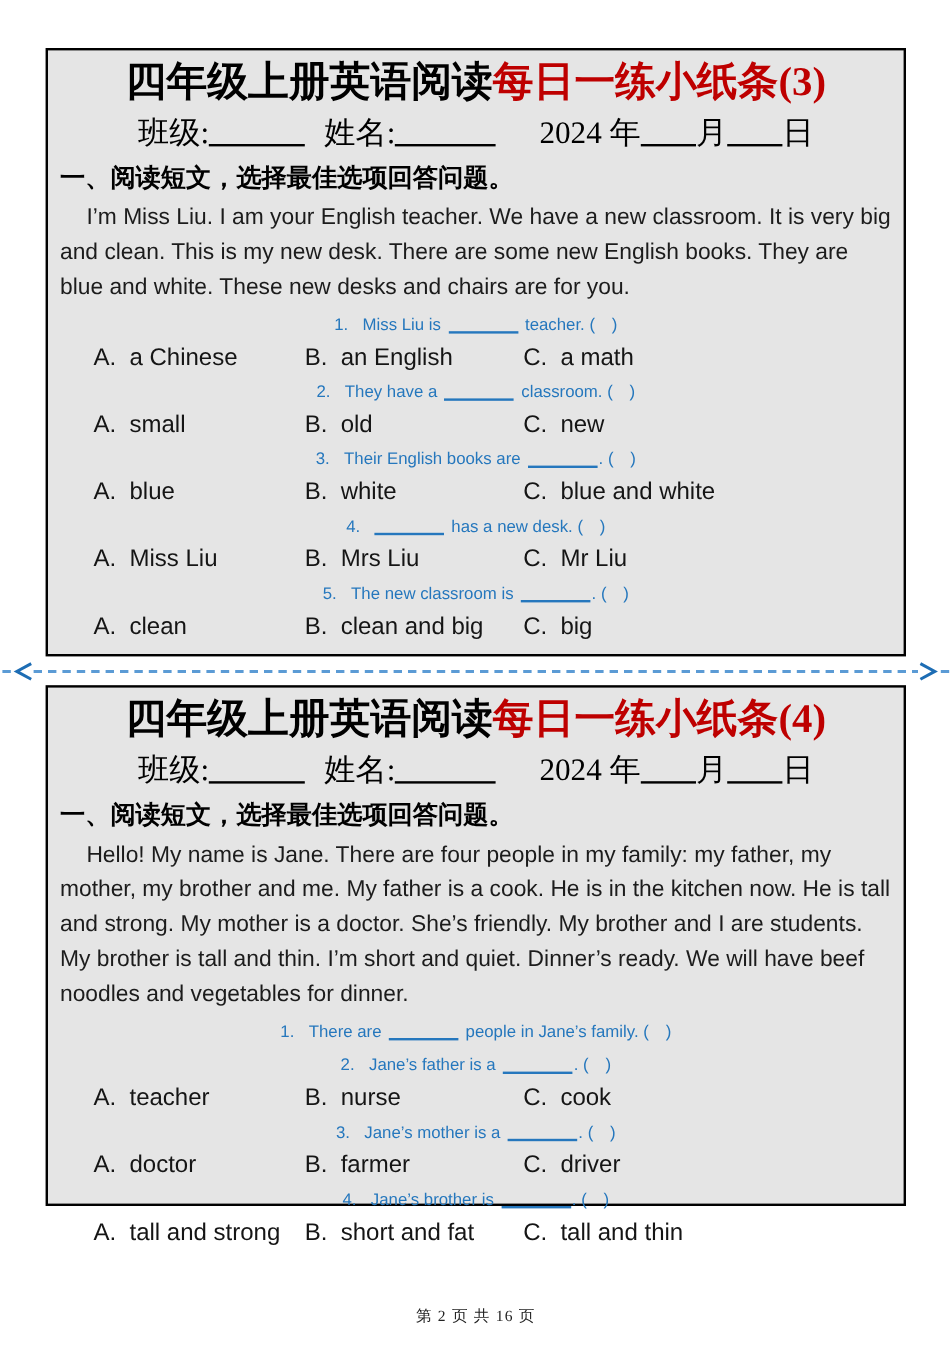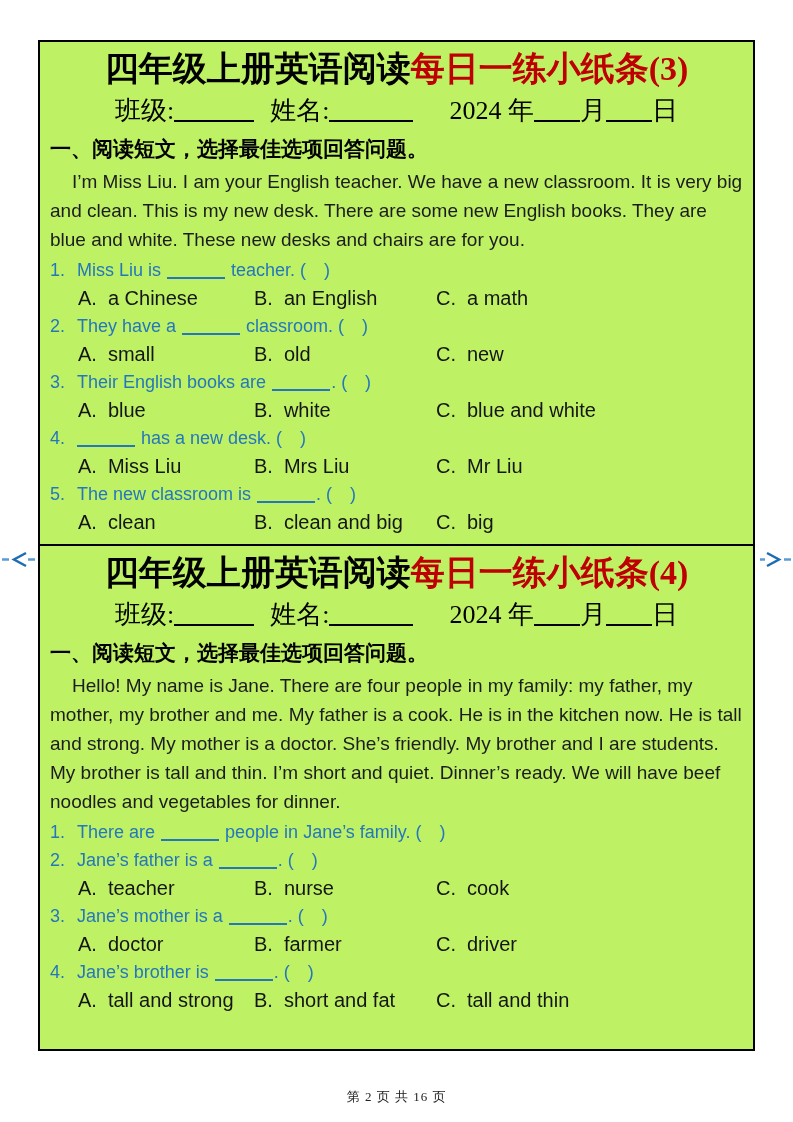--- a/index.html
+++ b/index.html
@@ -4,24 +4,24 @@
 <style>
   html,body{margin:0;padding:0;}
   body{
     width:793px;height:1122px;position:relative;overflow:hidden;
     background:#ffffff;
     font-family:"Liberation Sans",sans-serif;
     color:#111;
   }
   .card{
     position:absolute;left:38px;width:717px;box-sizing:border-box;
-    border:2px solid #000;background:#bef264;padding:4px 10px 0 10px;
+    border:2px solid #000;background:#e5e5e5;padding:4px 10px 0 10px;
   }
   #card1{top:40px;height:507px;}
-  #card2{top:544px;height:507px;}
+  #card2{top:571px;height:434px;}
 
   .card-title{
     text-align:center;white-space:nowrap;
     font-family:"Liberation Serif",serif;font-weight:700;
     font-size:34px;line-height:46px;color:#000;
   }
   .t-red{color:var(--title-red,#be0000);}
 
   .info-row{
     text-align:center;white-space:nowrap;
@@ -40,22 +40,23 @@
   .task-heading{
     font-weight:700;font-size:21px;line-height:34px;color:#000;
     margin-top:2px;white-space:nowrap;
     font-family:"Liberation Sans",sans-serif;
   }
   .passage{
     font-size:19px;line-height:29px;color:#1c1c1c;
     text-indent:22px;margin-top:1px;margin-bottom:2px;
   }
   .q-line{
-    font-size:18px;line-height:28px;white-space:nowrap;
+    font-size:14px;line-height:28px;white-space:nowrap;
     color:var(--question-blue,#2577bd);
+    text-align:center;
   }
   .q-num{margin-right:12px;}
   .q-blank{
     display:inline-block;width:58px;height:14px;
     border-bottom:2px solid currentColor;vertical-align:-3px;
     margin-left:6px;margin-right:6px;
   }
   .opt-row{
     display:grid;grid-template-columns:176px 182px auto;
     padding-left:28px;font-size:20px;line-height:28px;color:#151515;

